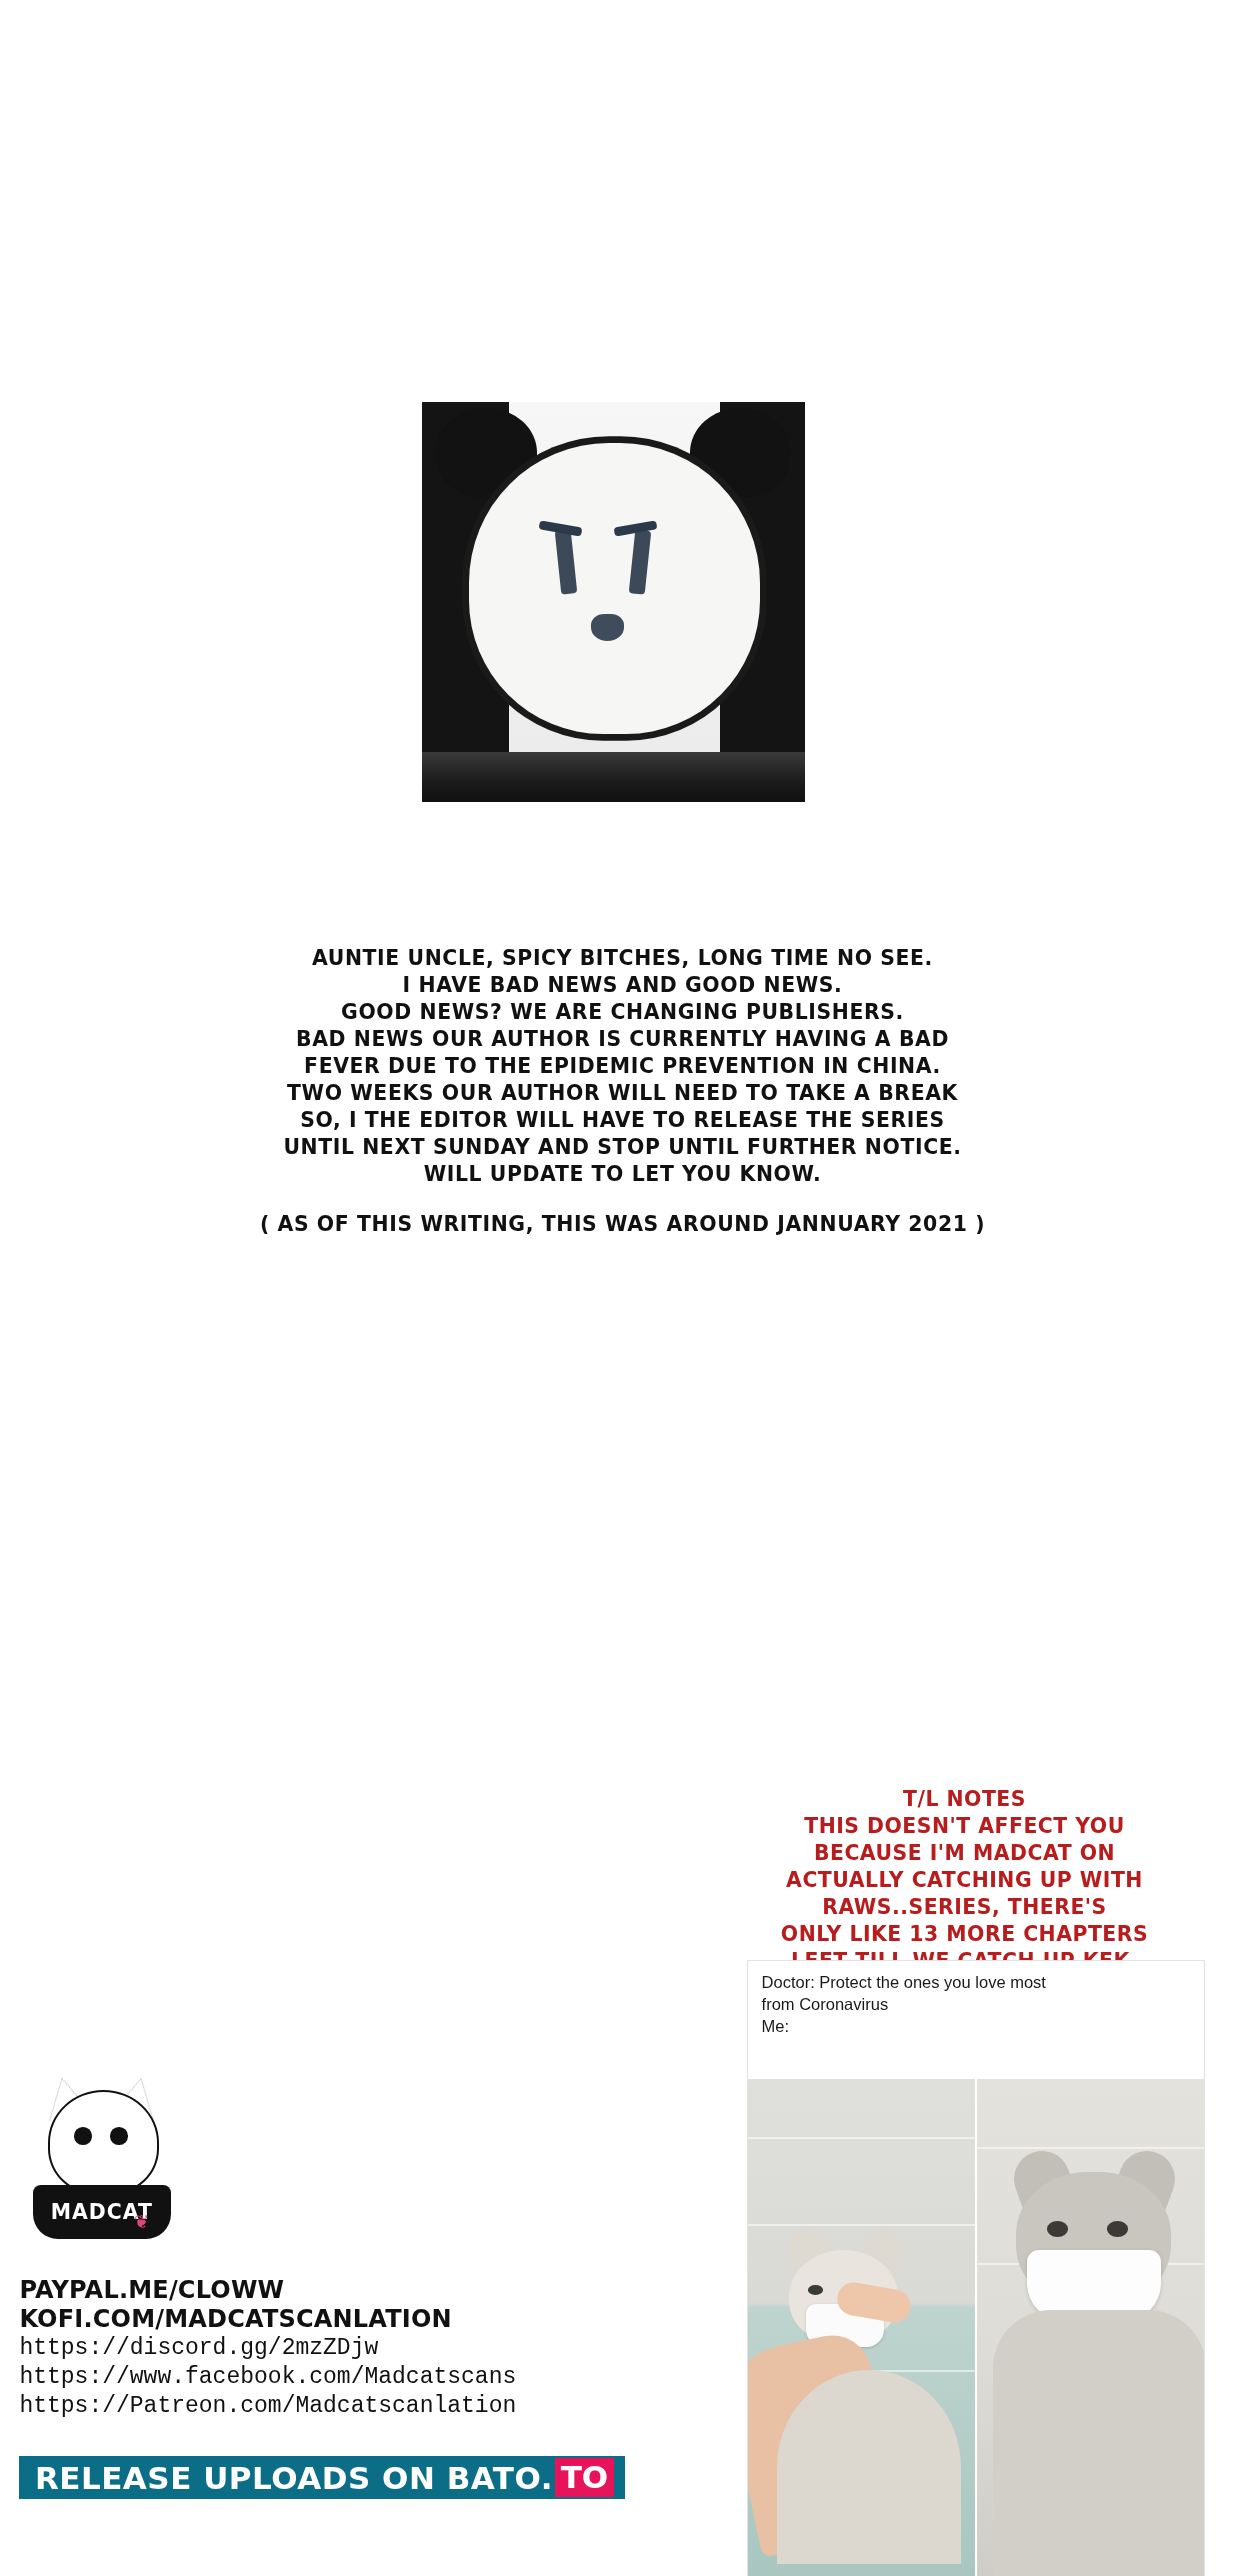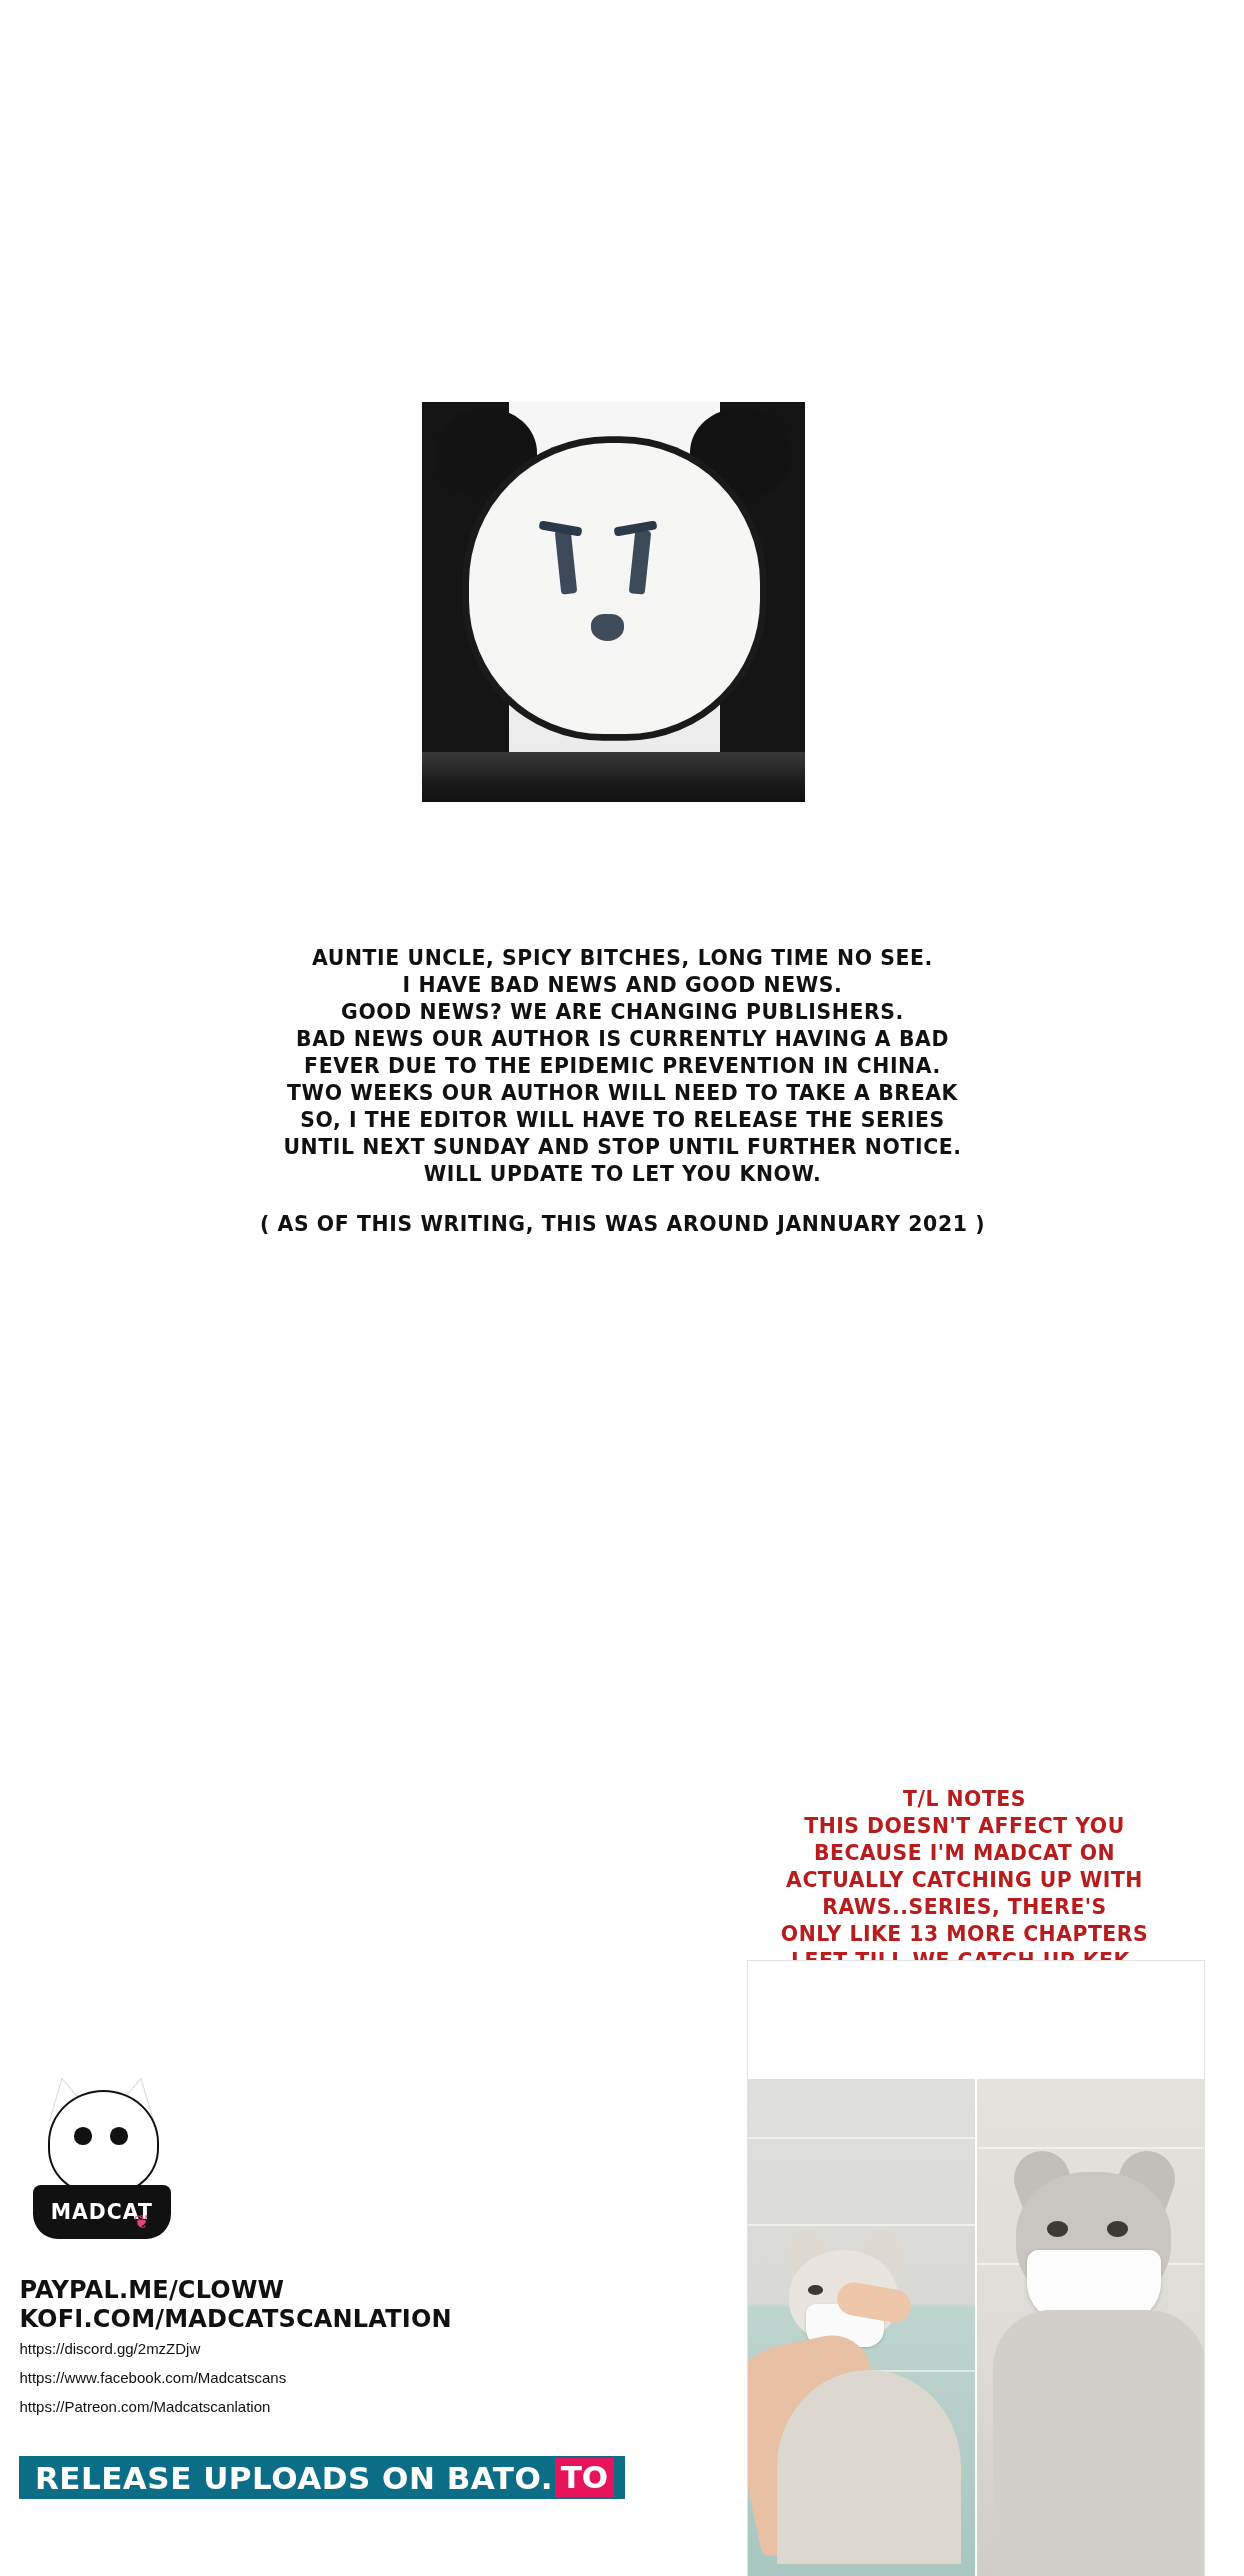--- a/index.html
+++ b/index.html
@@ -365,22 +365,22 @@
   }
   .credits .line-bold {
     font-family: "DejaVu Sans", sans-serif;
     font-weight: 700;
     font-size: 24px;
     line-height: 29px;
     color: #111;
     letter-spacing: 0.2px;
   }
   .credits .line {
-    font-family: Liberation Sans, sans-serif;
-    font-size: 15px;
+    font-family: Liberation Mono, monospace;
+    font-size: 23px;
     line-height: 29px;
     color: #111;
   }
 
   .bato-bar {
     position: absolute;
     left: 19.4px;
     top: 2456px;
     width: 606px;
     height: 43px;
@@ -447,20 +447,25 @@
     <div>T/L NOTES</div>
     <div>THIS DOESN'T AFFECT YOU</div>
     <div>BECAUSE I'M MADCAT ON</div>
     <div>ACTUALLY CATCHING UP WITH</div>
     <div>RAWS..SERIES, THERE'S</div>
     <div>ONLY LIKE 13 MORE CHAPTERS</div>
     <div>LEFT TILL WE CATCH UP KEK.</div>
   </div>
 
   <div class="cat-meme">
+    <div class="cat-caption">
+      <div>Doctor: Protect the ones you love most</div>
+      <div>from Coronavirus</div>
+      <div>Me:</div>
+    </div>
     <div class="cat-photos">
       <div class="cat-photo cat-left">
         <div class="tile-line" style="top:58px"></div>
         <div class="tile-line" style="top:145px"></div>
         <div class="tile-line" style="top:291px"></div>
         <div class="kitten-ear-l"></div>
         <div class="kitten-ear-r"></div>
         <div class="kitten-head"></div>
         <div class="kitten-eye-l"></div>
         <div class="kitten-eye-r"></div>

